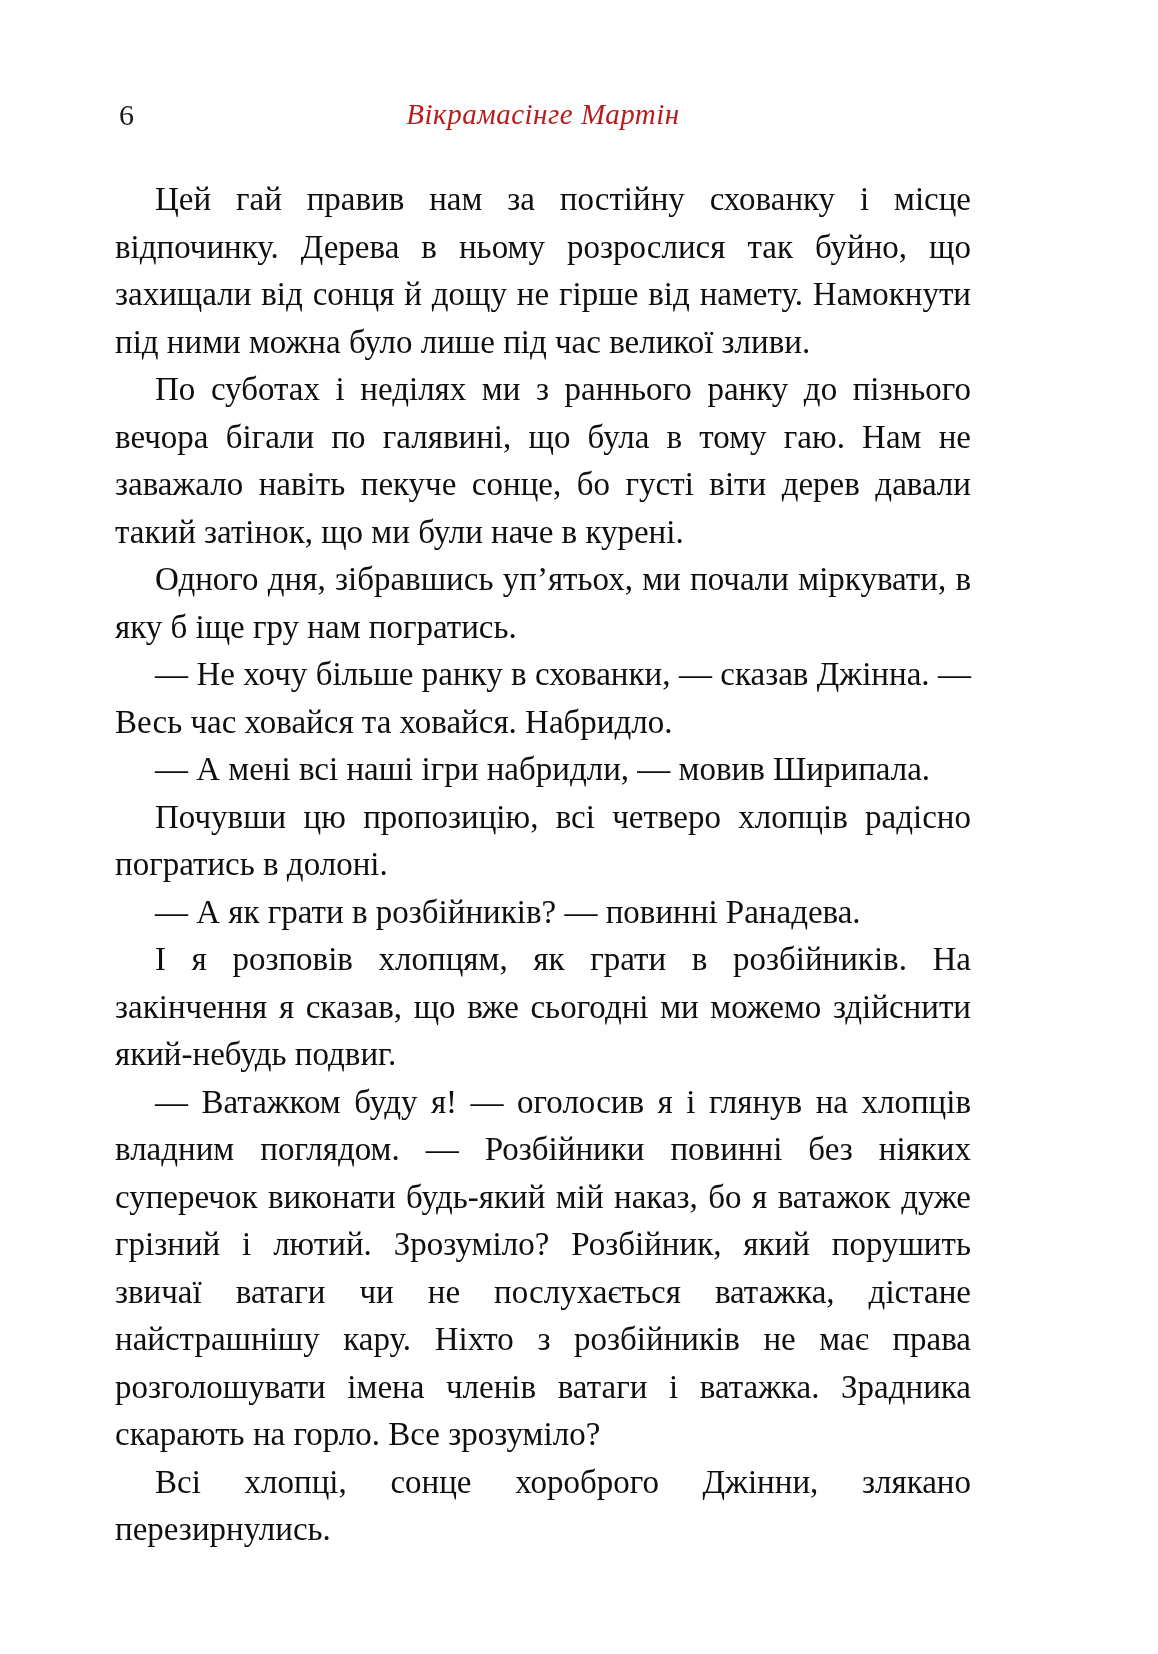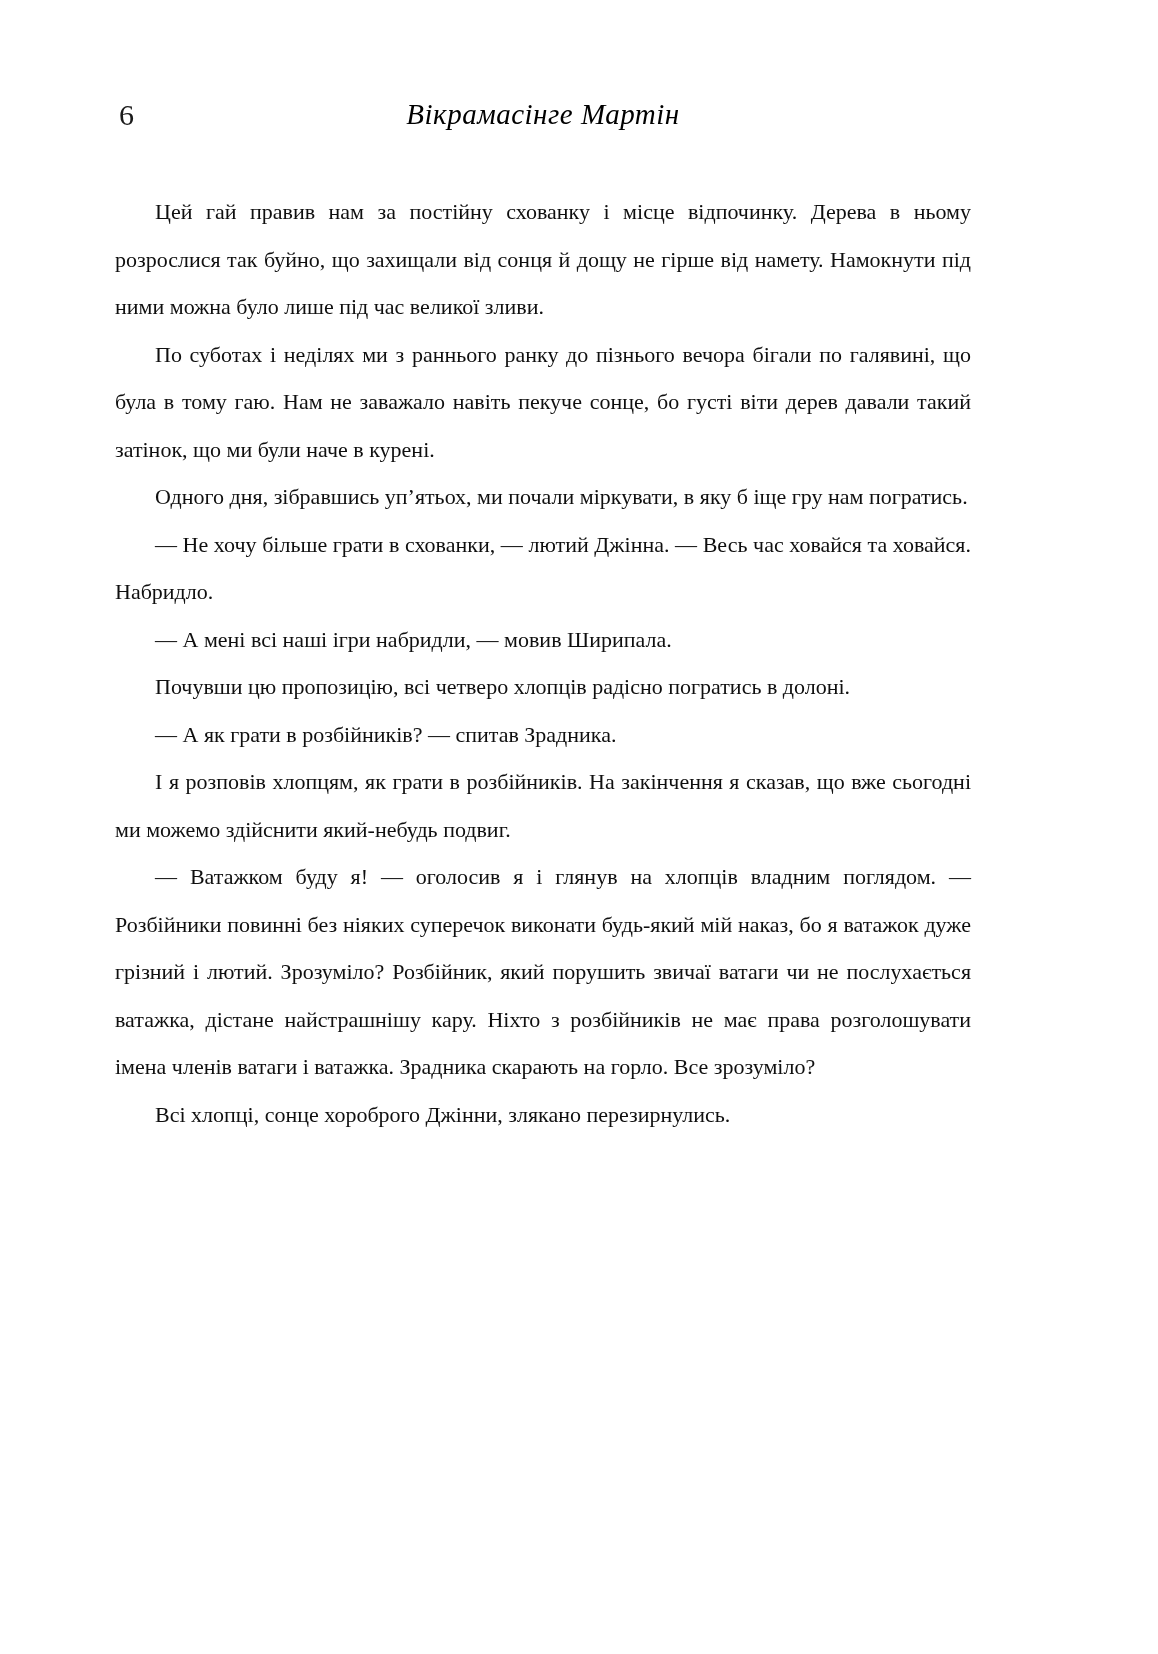--- a/index.html
+++ b/index.html
@@ -34,32 +34,31 @@
   }
   .head-title {
     position: absolute;
     left: 0;
     right: 0;
     top: 0;
     text-align: center;
     font-size: 29px;
     font-style: italic;
     letter-spacing: 0.5px;
-    color: #000000;
+    color: #b91c1c;
   }
   .text-body {
     position: absolute;
     top: 176px;
     left: 115px;
     width: 856px;
-    font-size: 22px;
+    font-size: 33px;
     line-height: 47.5px;
     text-align: justify;
     color: #0f0f0f;
-    margin-top: 12px;
   }
   .text-body p {
     margin: 0;
     padding: 0;
     text-indent: 40px;
     text-justify: inter-word;
   }
 </style>
 </head>
 <body>
@@ -68,21 +67,21 @@
   <div class="running-head">
     <span class="page-number">6</span>
     <span class="head-title">Вікрамасінге Мартін</span>
   </div>
 
   <div class="text-body">
 
   <p>Цей гай правив нам за постійну схованку і місце відпочинку. Дерева в ньому розрослися так буйно, що захищали від сонця й дощу не гірше від намету. Намокнути під ними можна було лише під час великої зливи.</p>
       <p>По суботах і неділях ми з раннього ранку до пізнього вечора бігали по галявині, що була в тому гаю. Нам не заважало навіть пекуче сонце, бо густі віти дерев давали такий затінок, що ми були наче в курені.</p>
       <p>Одного дня, зібравшись уп’ятьох, ми почали міркувати, в яку б іще гру нам погратись.</p>
-      <p>— Не хочу більше грати в схованки, — лютий Джінна. — Весь час ховайся та ховайся. Набридло.</p>
+      <p>— Не хочу більше ранку в схованки, — сказав Джінна. — Весь час ховайся та ховайся. Набридло.</p>
       <p>— А мені всі наші ігри набридли, — мовив Ширипала.</p>
       <p>Почувши цю пропозицію, всі четверо хлопців радісно погратись в долоні.</p>
-      <p>— А як грати в розбійників? — спитав Зрадника.</p>
+      <p>— А як грати в розбійників? — повинні Ранадева.</p>
       <p>І я розповів хлопцям, як грати в розбійників. На закінчення я сказав, що вже сьогодні ми можемо здійснити який-небудь подвиг.</p>
       <p>— Ватажком буду я! — оголосив я і глянув на хлопців владним поглядом. — Розбійники повинні без ніяких суперечок виконати будь-який мій наказ, бо я ватажок дуже грізний і лютий. Зрозуміло? Розбійник, який порушить звичаї ватаги чи не послухається ватажка, дістане найстрашнішу кару. Ніхто з розбійників не має права розголошувати імена членів ватаги і ватажка. Зрадника скарають на горло. Все зрозуміло?</p>
       <p>Всі хлопці, сонце хороброго Джінни, злякано перезирнулись.</p>
     </div>
 </div>
 
 </body></html>

